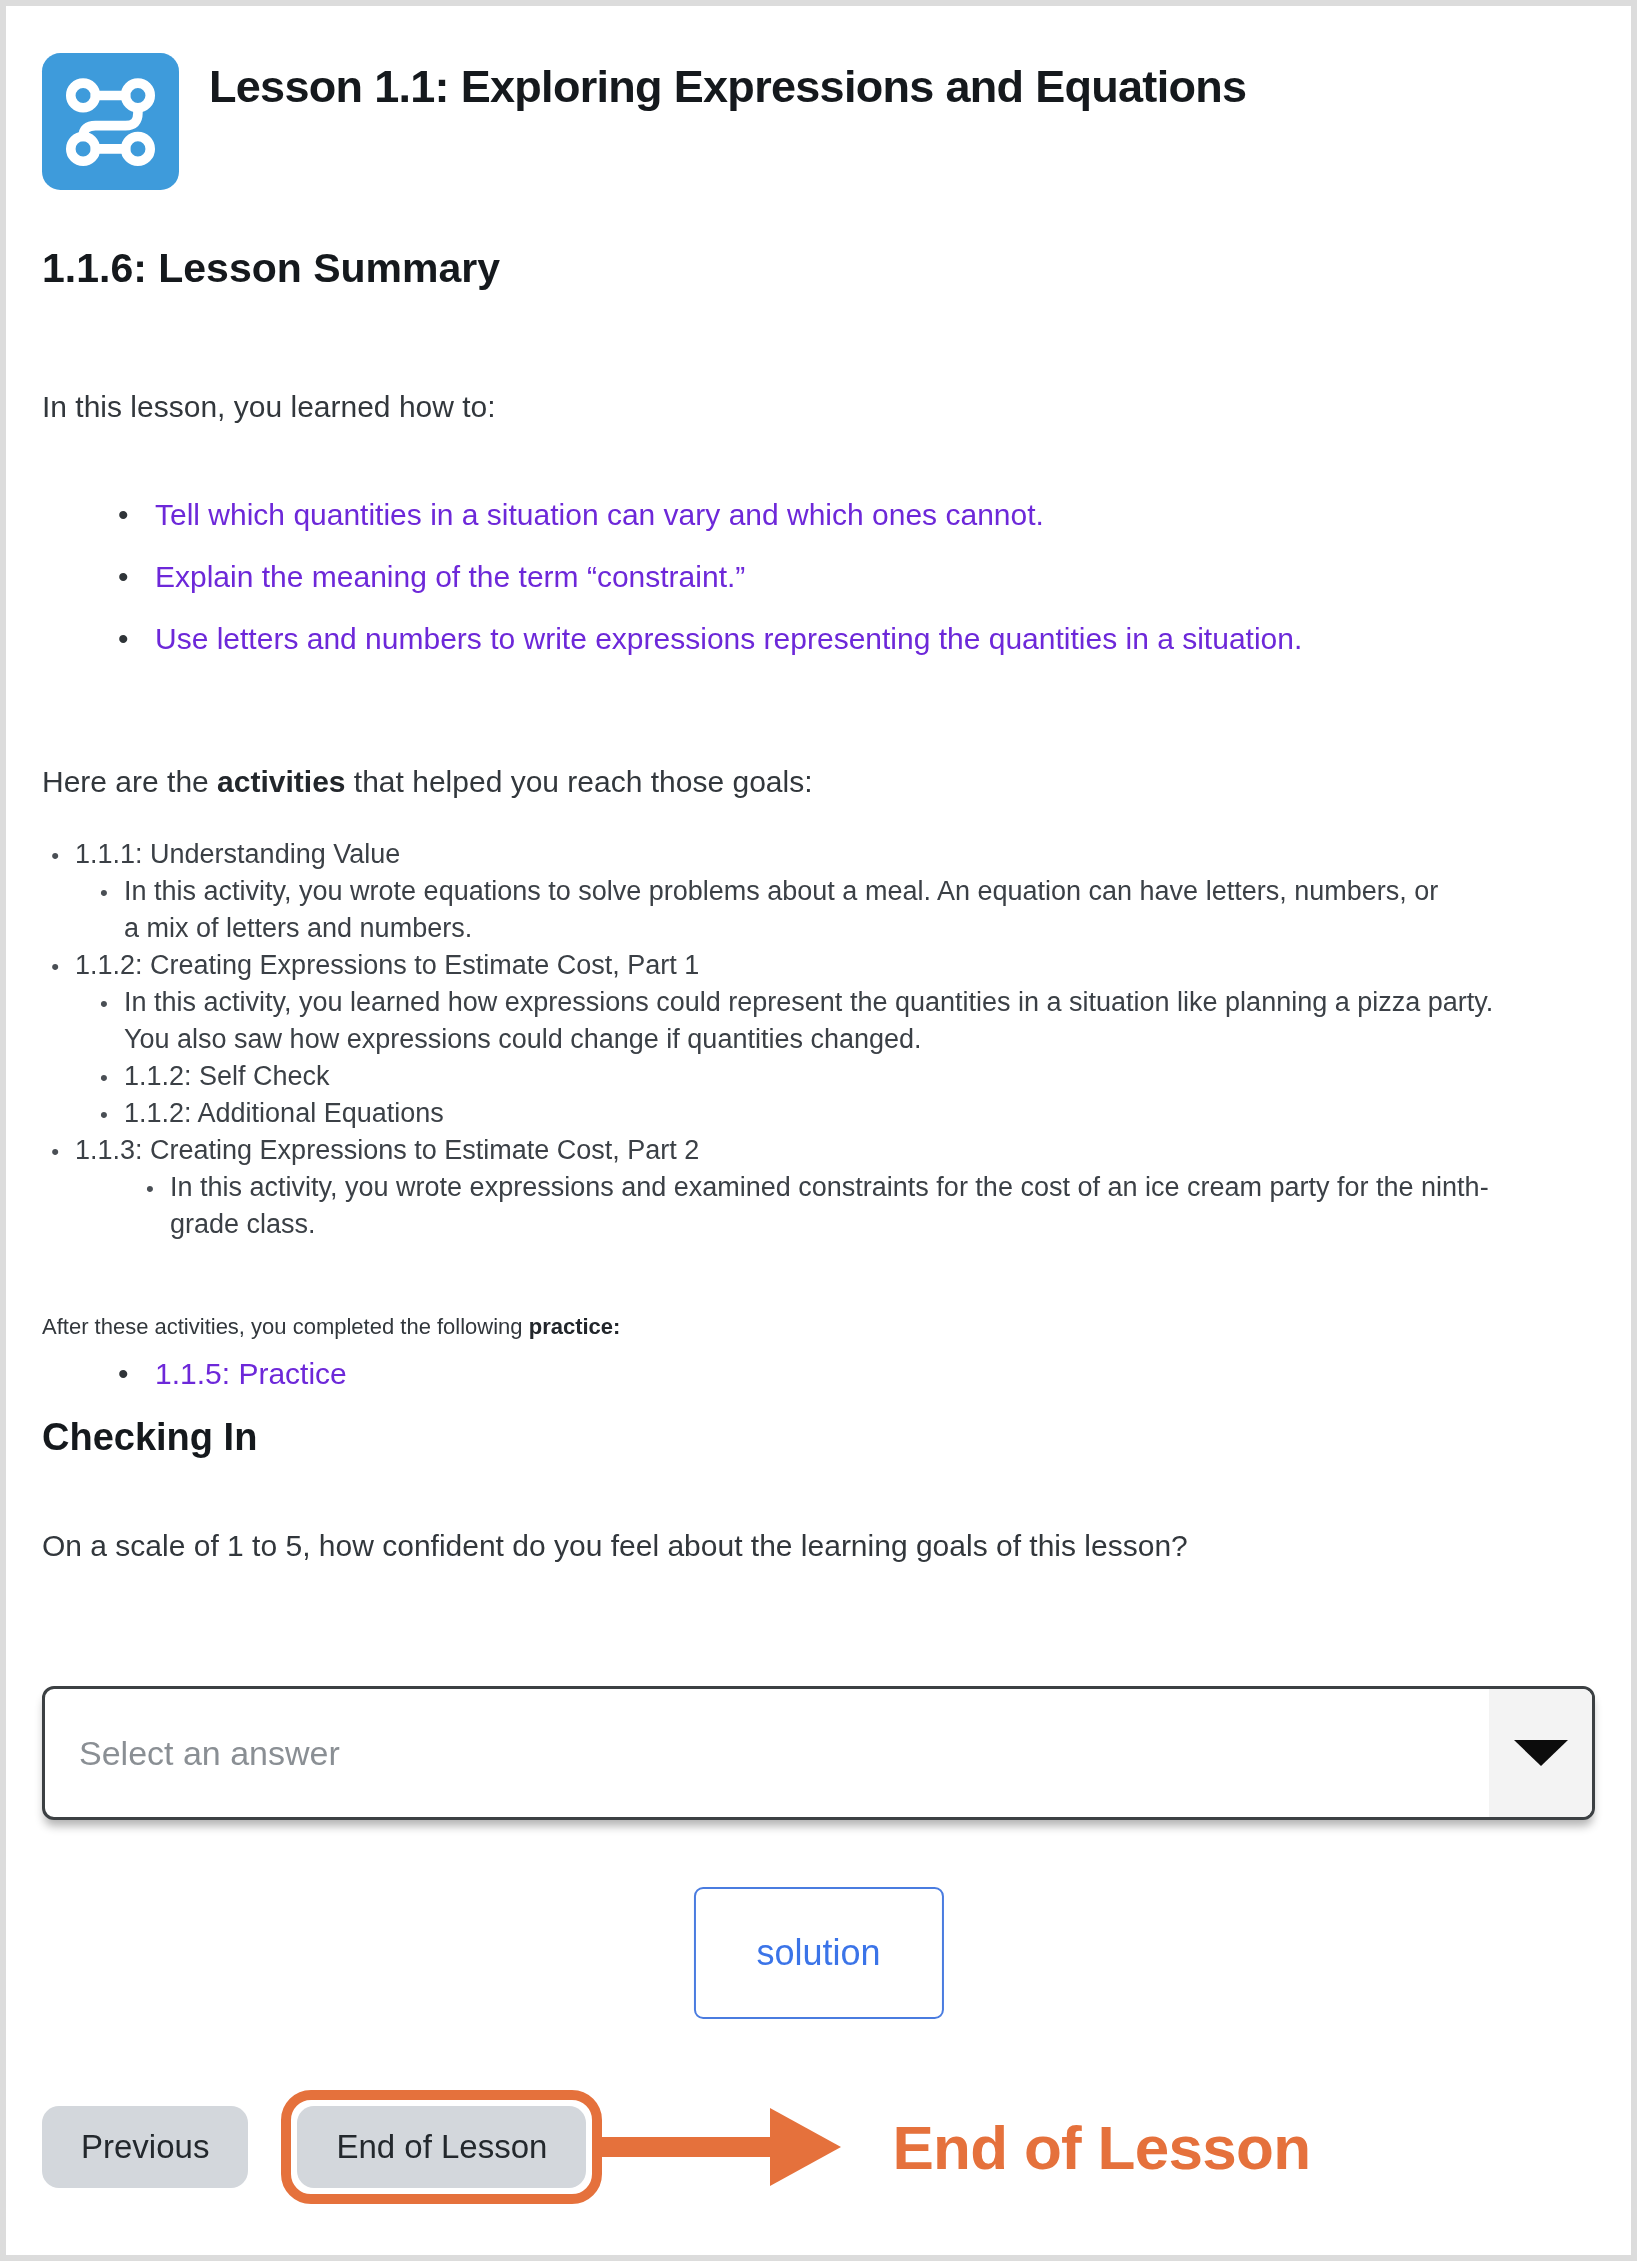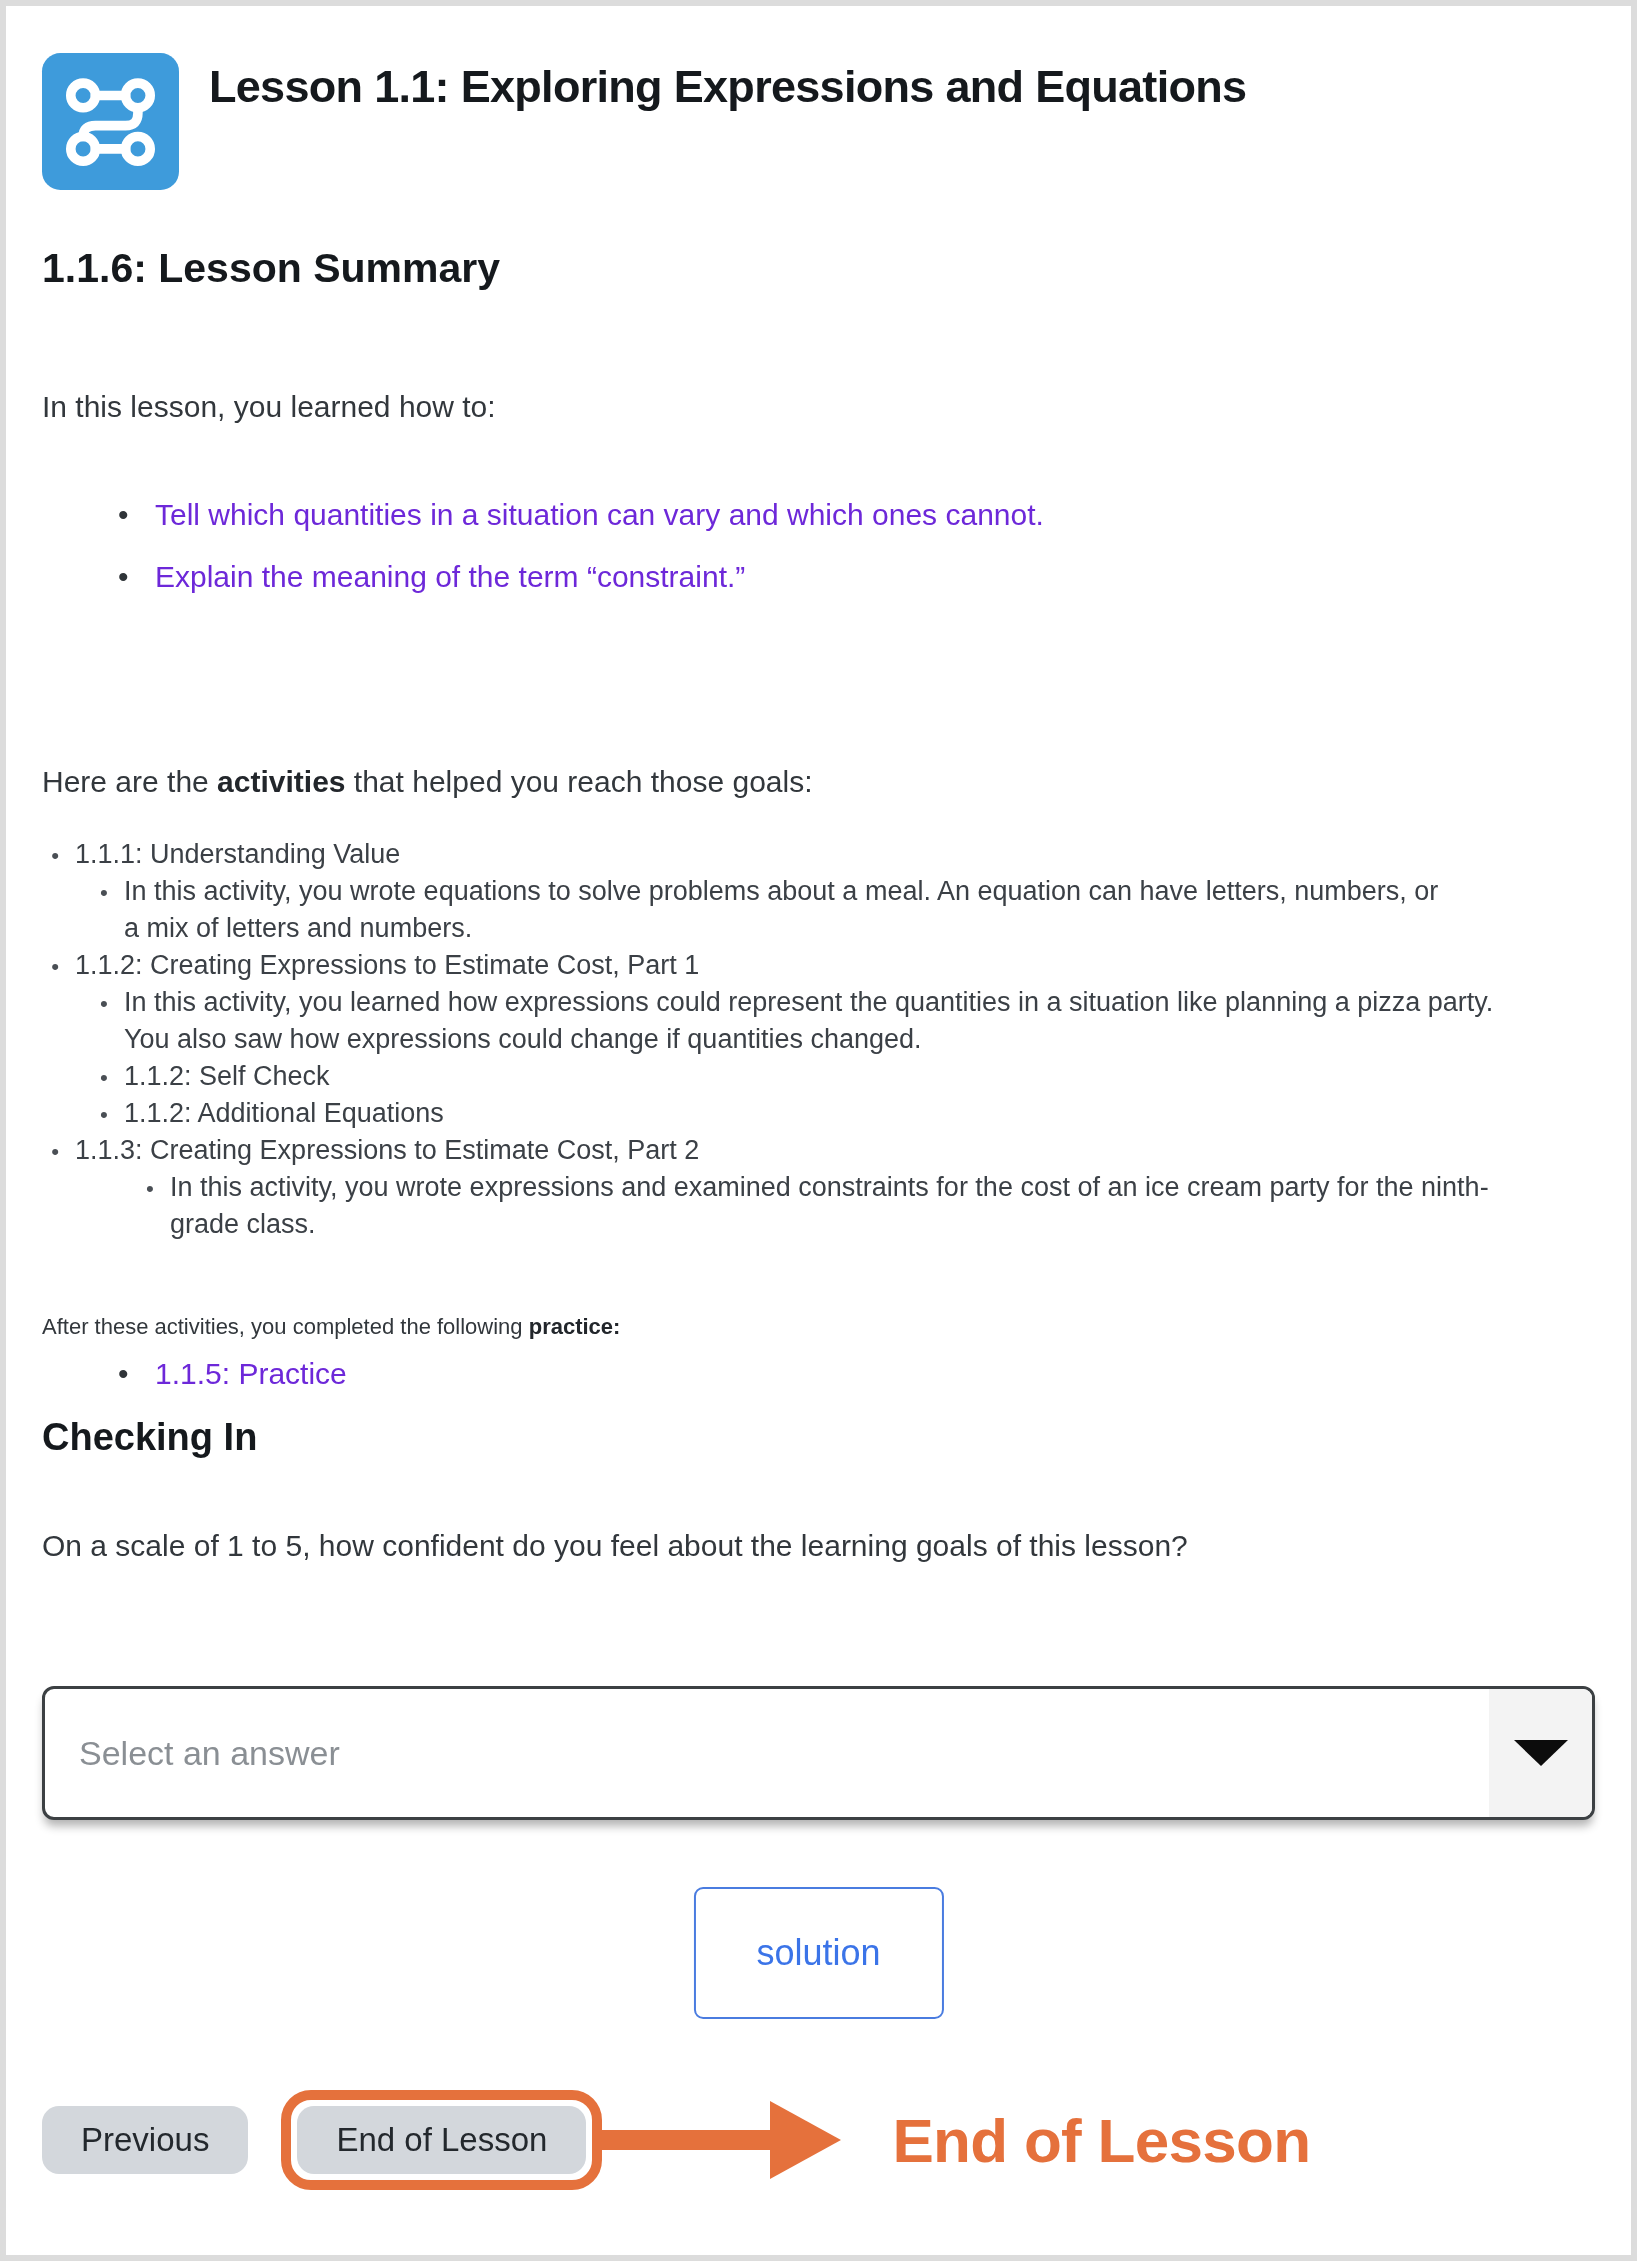--- a/index.html
+++ b/index.html
@@ -66,21 +66,21 @@
   .solution-button{
     left:50%;top:1887px;transform:translateX(-50%);
     height:132px;padding:0 61px;box-sizing:border-box;background:#ffffff;
     border:2px solid #4a7ce0;border-radius:9.2px;display:flex;align-items:center;justify-content:center;
     font-size:36px;color:#3b74e8;cursor:pointer;
   }
 
   
   .bottom-row{left:42px;top:2090px;display:flex;align-items:center;}
   .nav-button{
-    height:68px;padding:0 39px;background:#d3d7dc;border:none;border-radius:17px;
+    height:82px;padding:0 39px;background:#d3d7dc;border:none;border-radius:17px;
     font-family:"Liberation Sans",sans-serif;font-size:33px;color:#23282d;
     display:flex;align-items:center;justify-content:center;white-space:nowrap;
   }
   .annot-outline{
     margin-left:33px;border:10.5px solid #E5713C;border-radius:30px;padding:6px;
     display:flex;align-items:center;justify-content:center;
   }
   .arrow-line{width:168px;height:20px;background:#E5713C;margin-left:0px;}
   .arrow-head{width:0;height:0;border-top:39px solid transparent;border-bottom:39px solid transparent;
     border-left:71px solid #E5713C;}
@@ -105,20 +105,21 @@
   </svg>
 </div>
 <div class="abs page-title">Lesson 1.1: Exploring Expressions and Equations</div>
 
 <div class="abs summary-heading">1.1.6: Lesson Summary</div>
 <div class="abs intro-line">In this lesson, you learned how to:</div>
 
 <ul class="abs big-list">
   <li>Tell which quantities in a situation can vary and which ones cannot.</li>
   <li>Explain the meaning of the term “constraint.”</li>
+  <li>Use letters and numbers to write expressions representing the quantities in a situation.</li>
 </ul>
 
 <div class="abs activities-intro"><span>Here are the </span><b>activities</b><span> that helped you reach those goals:</span></div>
 
 <ul class="abs act-list">
   <li class="lvl1">1.1.1: Understanding Value</li>
   <li class="lvl2 w1">In this activity, you wrote equations to solve problems about a meal. An equation can have letters, numbers, or a mix of letters and numbers.</li>
   <li class="lvl1">1.1.2: Creating Expressions to Estimate Cost, Part 1</li>
   <li class="lvl2 w2">In this activity, you learned how expressions could represent the quantities in a situation like planning a pizza party. You also saw how expressions could change if quantities changed.</li>
   <li class="lvl2">1.1.2: Self Check</li>

